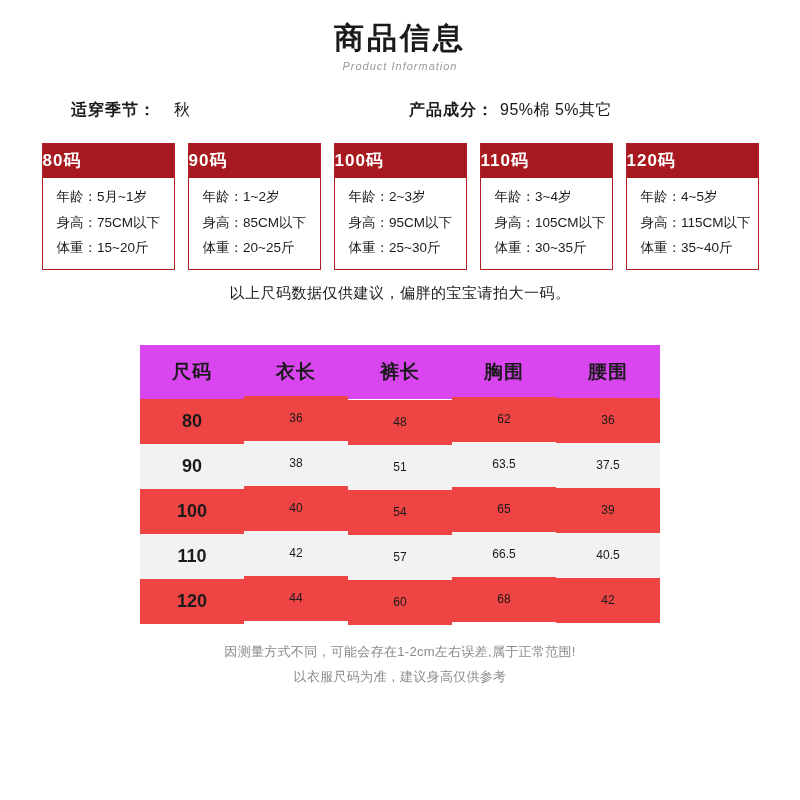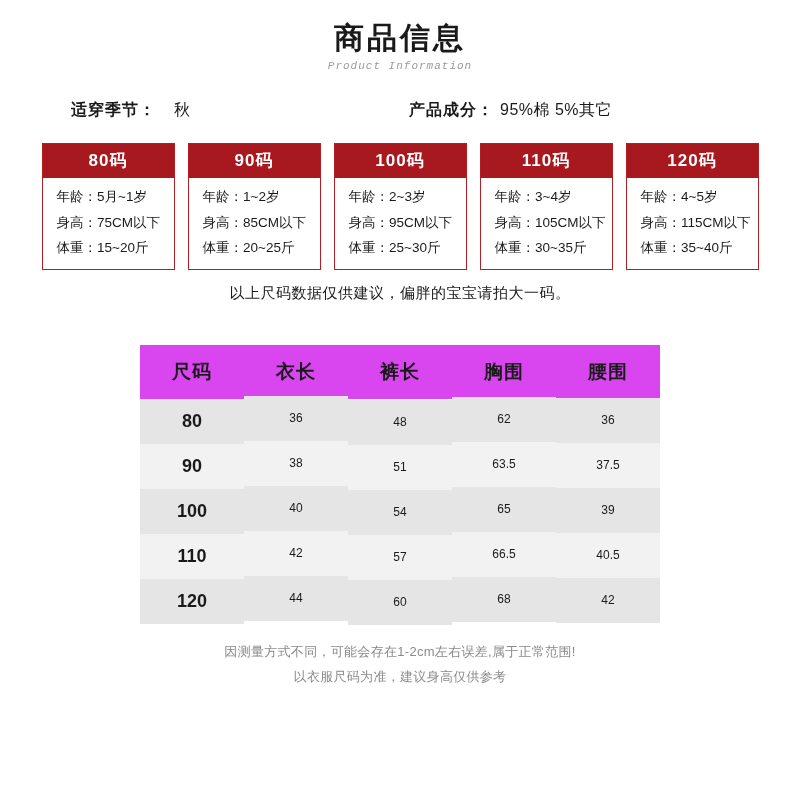--- a/index.html
+++ b/index.html
@@ -26,21 +26,21 @@
     font-weight: bold;
     letter-spacing: 3px;
     color: #1a1a1a;
     line-height: 1.2;
   }
   .header .subtitle {
     font-size: 11px;
     color: #9a9a9a;
     letter-spacing: 1px;
     margin-top: 4px;
-    font-family: Liberation Mono, monospace;
+    font-family: Liberation Sans, sans-serif;
     font-style: italic;
   }
 
   
   .attrs {
     margin-top: 28px;
     display: flex;
     justify-content: center;
     gap: 8px;
     font-size: 16px;
@@ -71,21 +71,20 @@
     gap: 13px;
   }
   .card {
     width: 133px;
     border: 1px solid #b01f24;
     box-sizing: border-box;
   }
   .card-head {
     background: #a7191f;
     color: #ffffff;
-    text-align: center;
     font-size: 17px;
     font-weight: bold;
     padding: 5px 0 6px 0;
     letter-spacing: 1px;
   }
   .card-body {
     padding: 6px 6px 8px 14px;
   }
   .card-row {
     font-size: 13.5px;
@@ -130,21 +129,21 @@
     color: #1a1a1a;
   }
   table.size-table td.sz {
     font-weight: bold;
     font-size: 18px;
   }
   table.size-table tr.odd td {
     background: #f2f2f2;
   }
   table.size-table tr.even td {
-    background: #e5e5e5;
+    background: #ef4444;
     margin-top: 44px;
   }
   
   table.size-table td.v1 { position: relative; top: -3px; }
   table.size-table td.v2 { position: relative; top: 1px; }
   table.size-table td.v3 { position: relative; top: -2px; }
   table.size-table td.v4 { position: relative; top: -1px; }
 
   .footer-note {
     margin-top: 16px;

